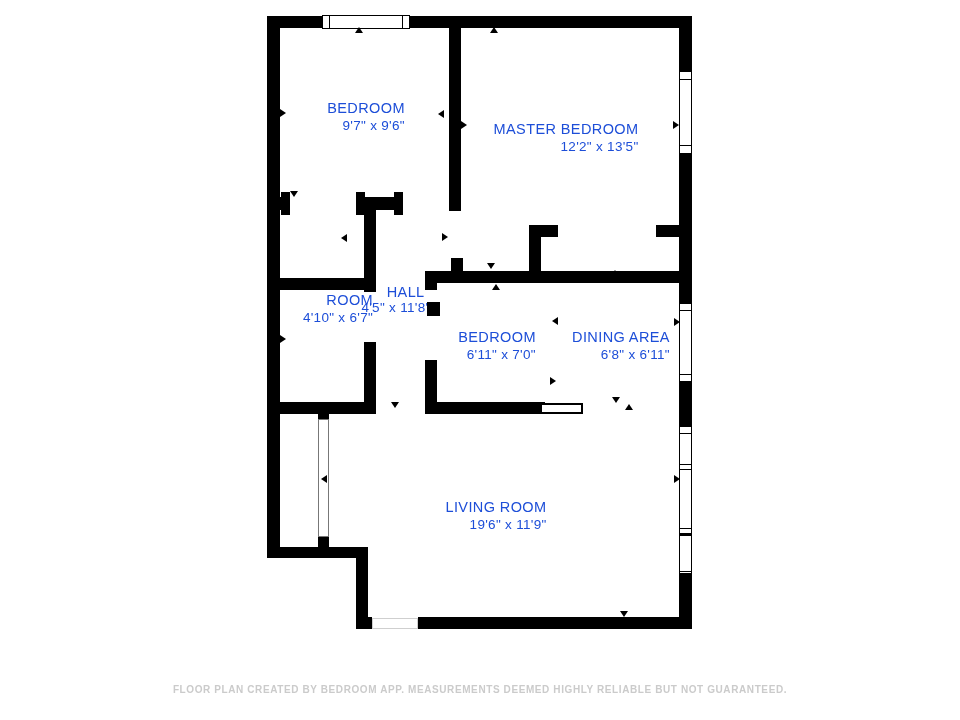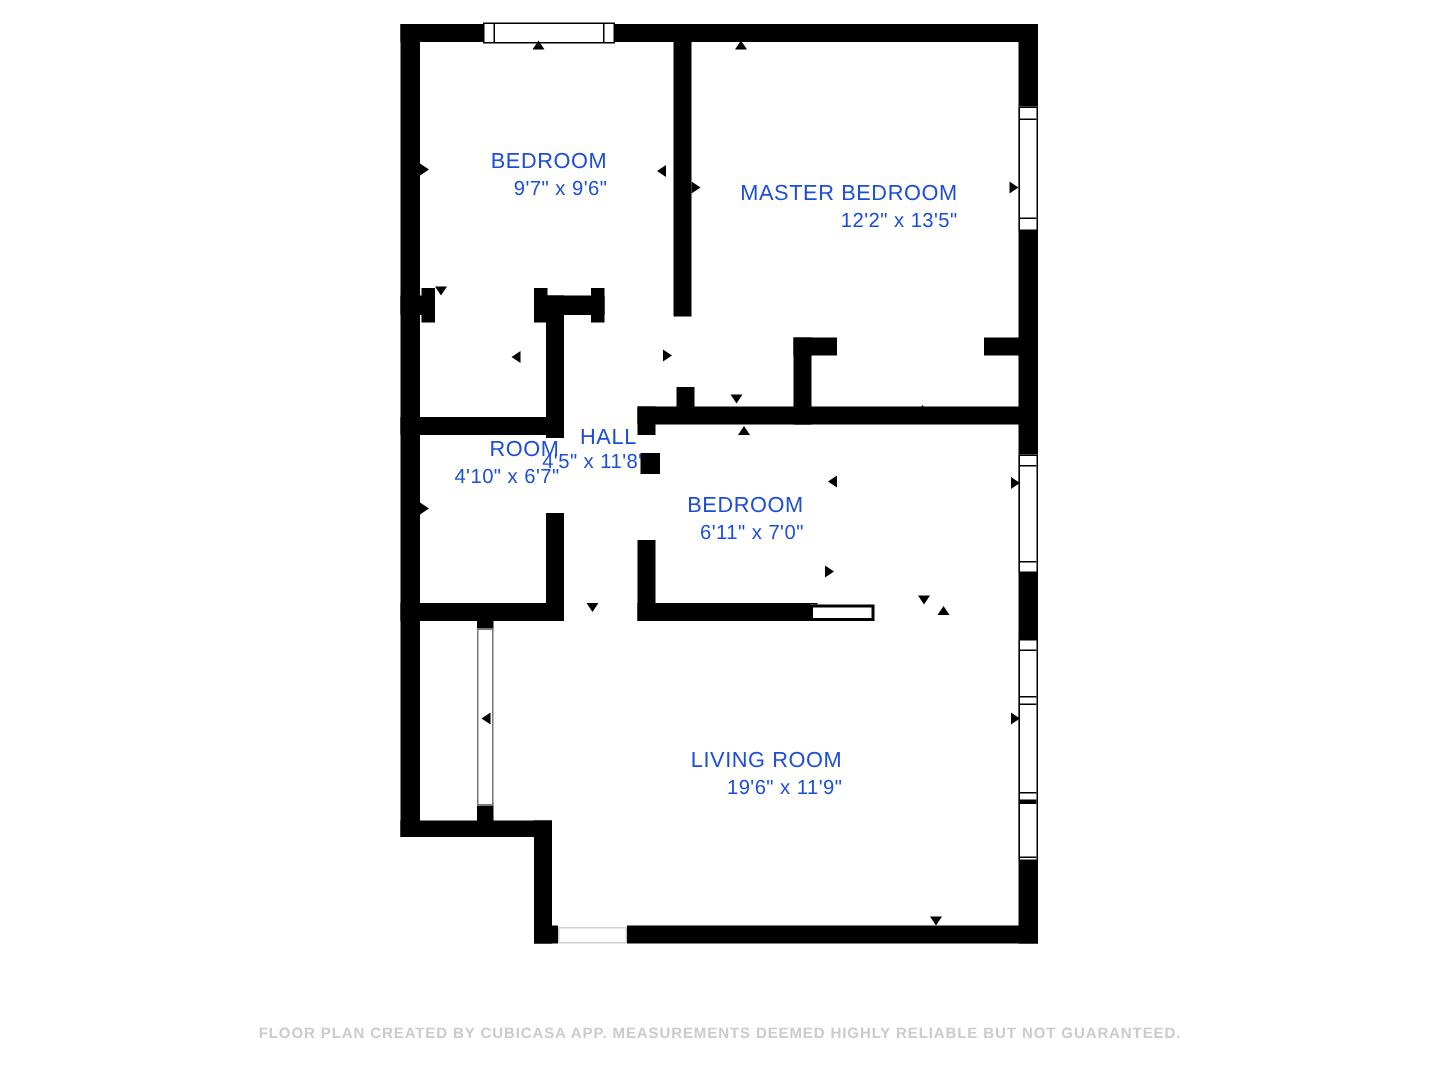--- a/index.html
+++ b/index.html
@@ -95,21 +95,25 @@
     <div class="rdims">4'10" x 6'7"</div>
   </div>
   <div class="room" style="left:390px;top:284px">
     <div class="rname">HALL</div>
     <div class="rdims" style="transform:translateX(6px);margin-top:0">4'5" x 11'8"</div>
   </div>
   <div class="room" style="left:497px;top:329px">
     <div class="rname">BEDROOM</div>
     <div class="rdims">6'11" x 7'0"</div>
   </div>
-  <div class="room" style="left:511px;top:499px">
+  <div class="room" style="left:621px;top:329px">
+    <div class="rname">DINING AREA</div>
+    <div class="rdims">6'8" x 6'11"</div>
+  </div>
+  <div class="room" style="left:496px;top:499px">
     <div class="rname">LIVING ROOM</div>
     <div class="rdims">19'6" x 11'9"</div>
   </div>
 
   <div class="tri tri-up" style="left:355px;top:27px"></div>
   <div class="tri tri-up" style="left:490px;top:27px"></div>
   <div class="tri tri-up" style="left:611px;top:270px"></div>
   <div class="tri tri-up" style="left:492px;top:284px"></div>
   <div class="tri tri-up" style="left:625px;top:404px"></div>
   <div class="tri tri-down" style="left:487px;top:263px"></div>
@@ -123,15 +127,15 @@
   <div class="tri tri-right" style="left:280px;top:335px"></div>
   <div class="tri tri-right" style="left:442px;top:233px"></div>
   <div class="tri tri-right" style="left:550px;top:377px"></div>
   <div class="tri tri-right" style="left:674px;top:318px"></div>
   <div class="tri tri-right" style="left:674px;top:475px"></div>
   <div class="tri tri-left" style="left:438px;top:110px"></div>
   <div class="tri tri-left" style="left:341px;top:234px"></div>
   <div class="tri tri-left" style="left:552px;top:317px"></div>
   <div class="tri tri-left" style="left:321px;top:475px"></div>
 
-  <div class="footer">FLOOR PLAN CREATED BY CUBICASA APP. MEASUREMENTS DEEMED HIGHLY RELIABLE BUT NOT GUARANTEED.</div>
+  <div class="footer">FLOOR PLAN CREATED BY BEDROOM APP. MEASUREMENTS DEEMED HIGHLY RELIABLE BUT NOT GUARANTEED.</div>
 
 </div>
 
 </body></html>

